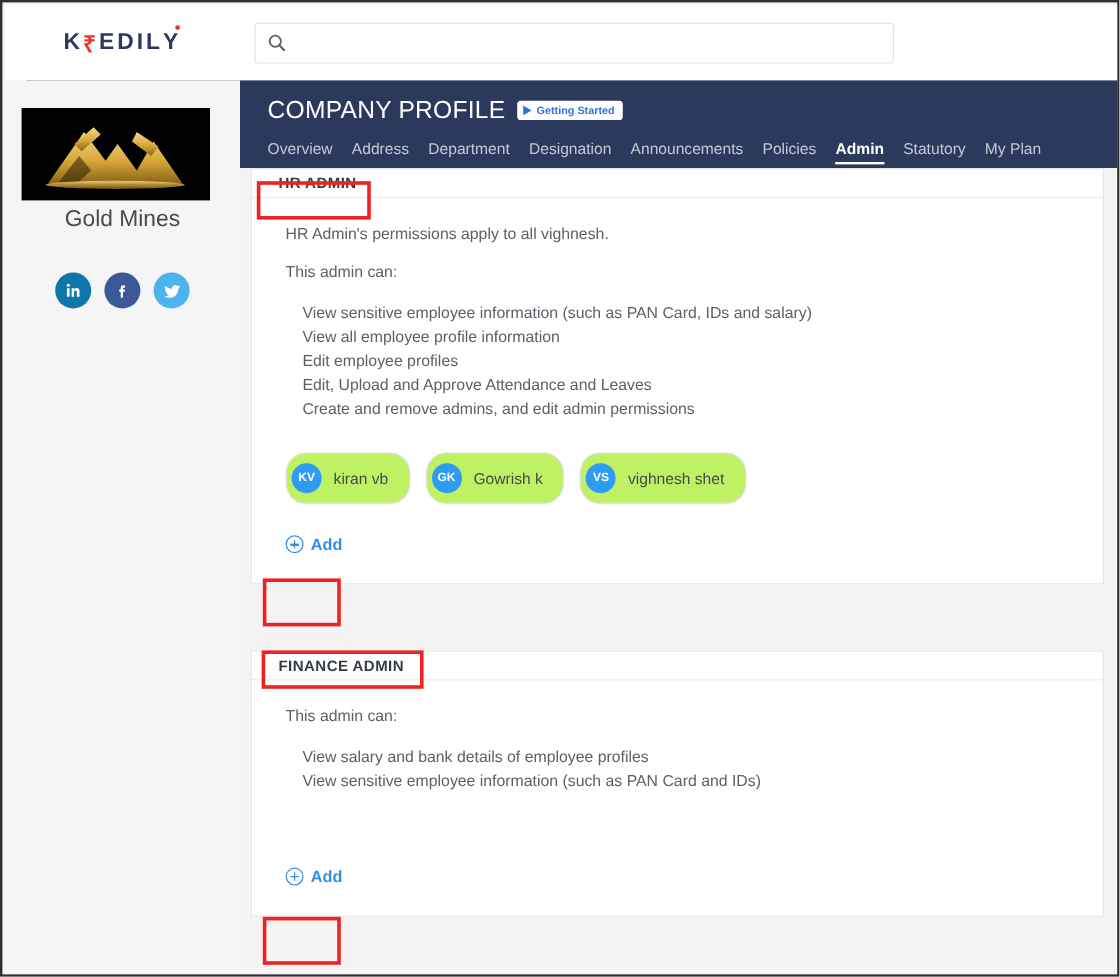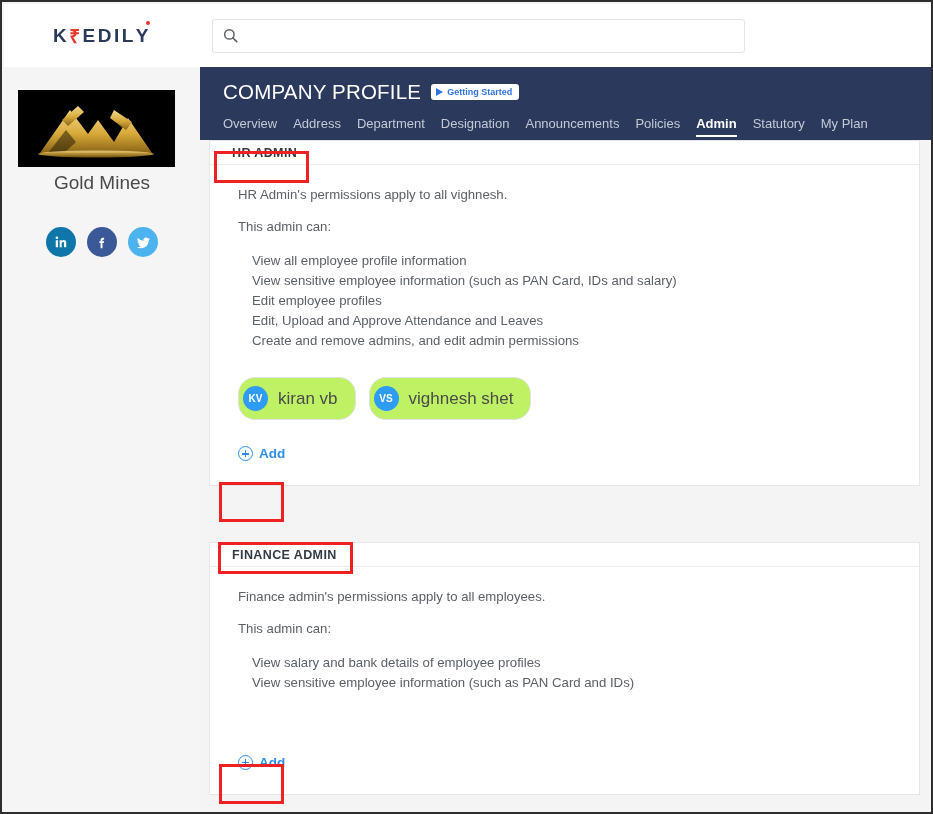--- a/index.html
+++ b/index.html
@@ -181,21 +181,21 @@
     border: 1px solid #e0e0e0; border-radius: 17px;
     background: #bef264; cursor: pointer;
   }
   .chip .av {
     width: 25px; height: 25px; border-radius: 50%;
     background: #2e9bf4;
     color: #fff; font-size: 10px; font-weight: bold;
     display: flex; align-items: center; justify-content: center;
     margin-right: 10px; flex: none;
   }
-  .chip .nm { font-size: 17px; color: #4a4a4a; }
+  .chip .nm { font-size: 13px; color: #4a4a4a; }
   .addbtn {
     display: inline-flex; align-items: center; gap: 6px;
     color: #2f8fe8; font-size: 13.5px; font-weight: bold;
     cursor: pointer;
   }
   .addbtn .plus {
     width: 15px; height: 15px; border-radius: 50%;
     border: 1.4px solid #2f8fe8;
     position: relative; flex: none;
   }
@@ -298,48 +298,51 @@
   <div class="content">
     <div id="cards">
         <div class="card" style="top: 0px;">
           <div class="card-head">
             <span class="card-title">HR ADMIN</span>
           </div>
           <div class="card-body">
             <div class="para">HR Admin's permissions apply to all vighnesh.</div>
             <div class="para">This admin can:</div>
             <ul class="perm-list">
+              <li>View sensitive employee information (such as PAN Card, IDs and salary)</li>
               <li>View all employee profile information</li>
-              <li>View sensitive employee information (such as PAN Card, IDs and salary)</li>
               <li>Edit employee profiles</li>
               <li>Edit, Upload and Approve Attendance and Leaves</li>
               <li>Create and remove admins, and edit admin permissions</li>
             </ul>
             <div class="chips">
               <div class="chip">
                 <span class="av">KV</span>
                 <span class="nm">kiran vb</span>
+              </div>
+              <div class="chip">
+                <span class="av">GK</span>
+                <span class="nm">Gowrish k</span>
               </div>
               <div class="chip">
                 <span class="av">VS</span>
                 <span class="nm">vighnesh shet</span>
               </div>
             </div>
             <div style="margin-top:26px;padding-bottom:20px;"><span class="addbtn">
                 <span class="plus"></span>
                 <span>Add</span>
               </span></div>
           </div>
         </div>
         <div class="card" style="top: 402px;">
           <div class="card-head">
             <span class="card-title">FINANCE ADMIN</span>
           </div>
           <div class="card-body">
-            <div class="para">Finance admin's permissions apply to all employees.</div>
             <div class="para">This admin can:</div>
             <ul class="perm-list">
               <li>View salary and bank details of employee profiles</li>
               <li>View sensitive employee information (such as PAN Card and IDs)</li>
             </ul>
             <div style="margin-top:62px;padding-bottom:20px;"><span class="addbtn">
                 <span class="plus"></span>
                 <span>Add</span>
               </span></div>
           </div>

